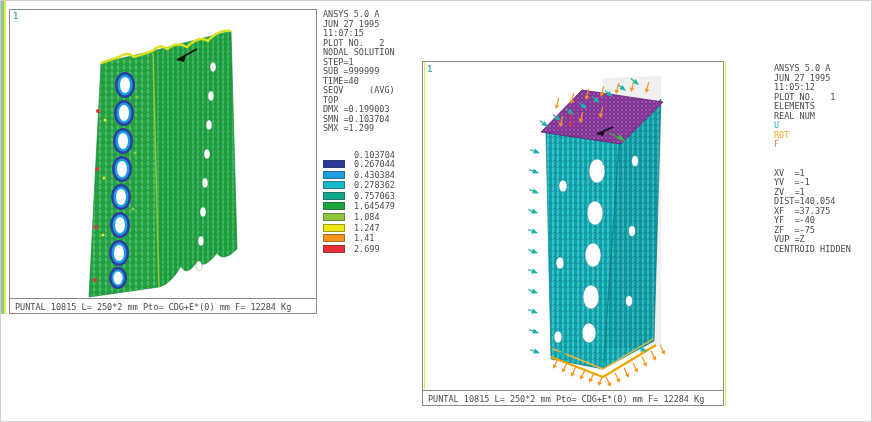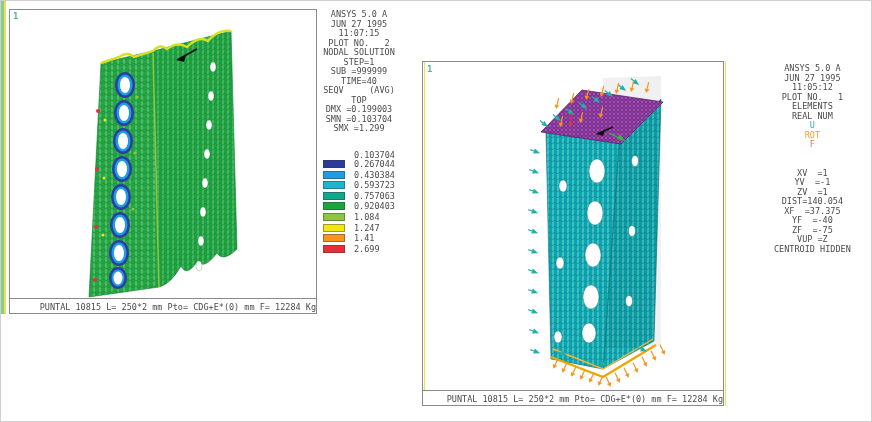--- a/index.html
+++ b/index.html
@@ -16,28 +16,28 @@
   .frame-right::before{content:"";position:absolute;left:1px;top:0;bottom:0;width:1px;background:#e6e64a;}
   .yline-right-outer{position:absolute;left:724px;top:60px;width:1px;height:345px;background:#e6e64a;}
   .win-num{position:absolute;font-size:9px;font-weight:bold;color:#4db3a8;}
   .win-num-left{left:12px;top:10px;}
   .win-num-right{left:426px;top:63px;}
   .model-svg{position:absolute;}
   .svg-left{left:9px;top:9px;}
   .svg-right{left:422px;top:61px;}
   .caption-strip{
     position:absolute;background:#ffffff;border-top:1px solid #8a8a8a;
-    font-size:8.5px;color:#4b4b4b;white-space:pre;box-sizing:border-box;padding:3px 0 0 5px;text-align:right;
+    font-size:8.5px;color:#4b4b4b;white-space:pre;box-sizing:border-box;padding:3px 0 0 5px;
   }
   .caption-left{left:9px;top:297px;width:306px;height:15px;}
   .caption-right{left:422px;top:389px;width:300px;height:15px;}
   .annot{position:absolute;font-size:8.5px;color:#4b4b4b;line-height:9.5px;}
   .annot-left{left:322px;top:9px;}
   .annot-right{left:773px;top:63px;}
-  .ln{white-space:pre;text-align:center;}
+  .ln{white-space:pre;}
   .gap{height:19px;}
   .legend{margin-top:16px;}
   .legend-toprow{padding-left:31px;line-height:10.6px;white-space:pre;}
   .legend-row{display:flex;align-items:flex-start;height:10.6px;white-space:pre;}
   .swatch{width:22px;height:8px;margin-right:9px;border:1px solid rgba(60,60,60,.45);box-sizing:border-box;flex:none;}
 </style>
 </head>
 <body>
 
 <div class="screen">
@@ -164,27 +164,27 @@
     <div class="legend">
       <div class="legend-toprow">0.103704</div>
       <div class="legend-row">
         <span class="swatch" style="background: rgb(44, 58, 155);"></span>
         <span>0.267044</span></div>
       <div class="legend-row">
         <span class="swatch" style="background: rgb(30, 157, 226);"></span>
         <span>0.430384</span></div>
       <div class="legend-row">
         <span class="swatch" style="background: rgb(24, 183, 205);"></span>
-        <span>0.593723</span></div>
+        <span>0.278362</span></div>
       <div class="legend-row">
         <span class="swatch" style="background: rgb(14, 168, 140);"></span>
         <span>0.757063</span></div>
       <div class="legend-row">
         <span class="swatch" style="background: rgb(27, 165, 62);"></span>
-        <span>0.920403</span></div>
+        <span>1.645479</span></div>
       <div class="legend-row">
         <span class="swatch" style="background: rgb(141, 198, 63);"></span>
         <span>1.084</span></div>
       <div class="legend-row">
         <span class="swatch" style="background: rgb(239, 231, 14);"></span>
         <span>1.247</span></div>
       <div class="legend-row">
         <span class="swatch" style="background: rgb(247, 148, 29);"></span>
         <span>1.41</span></div>
       <div class="legend-row">

